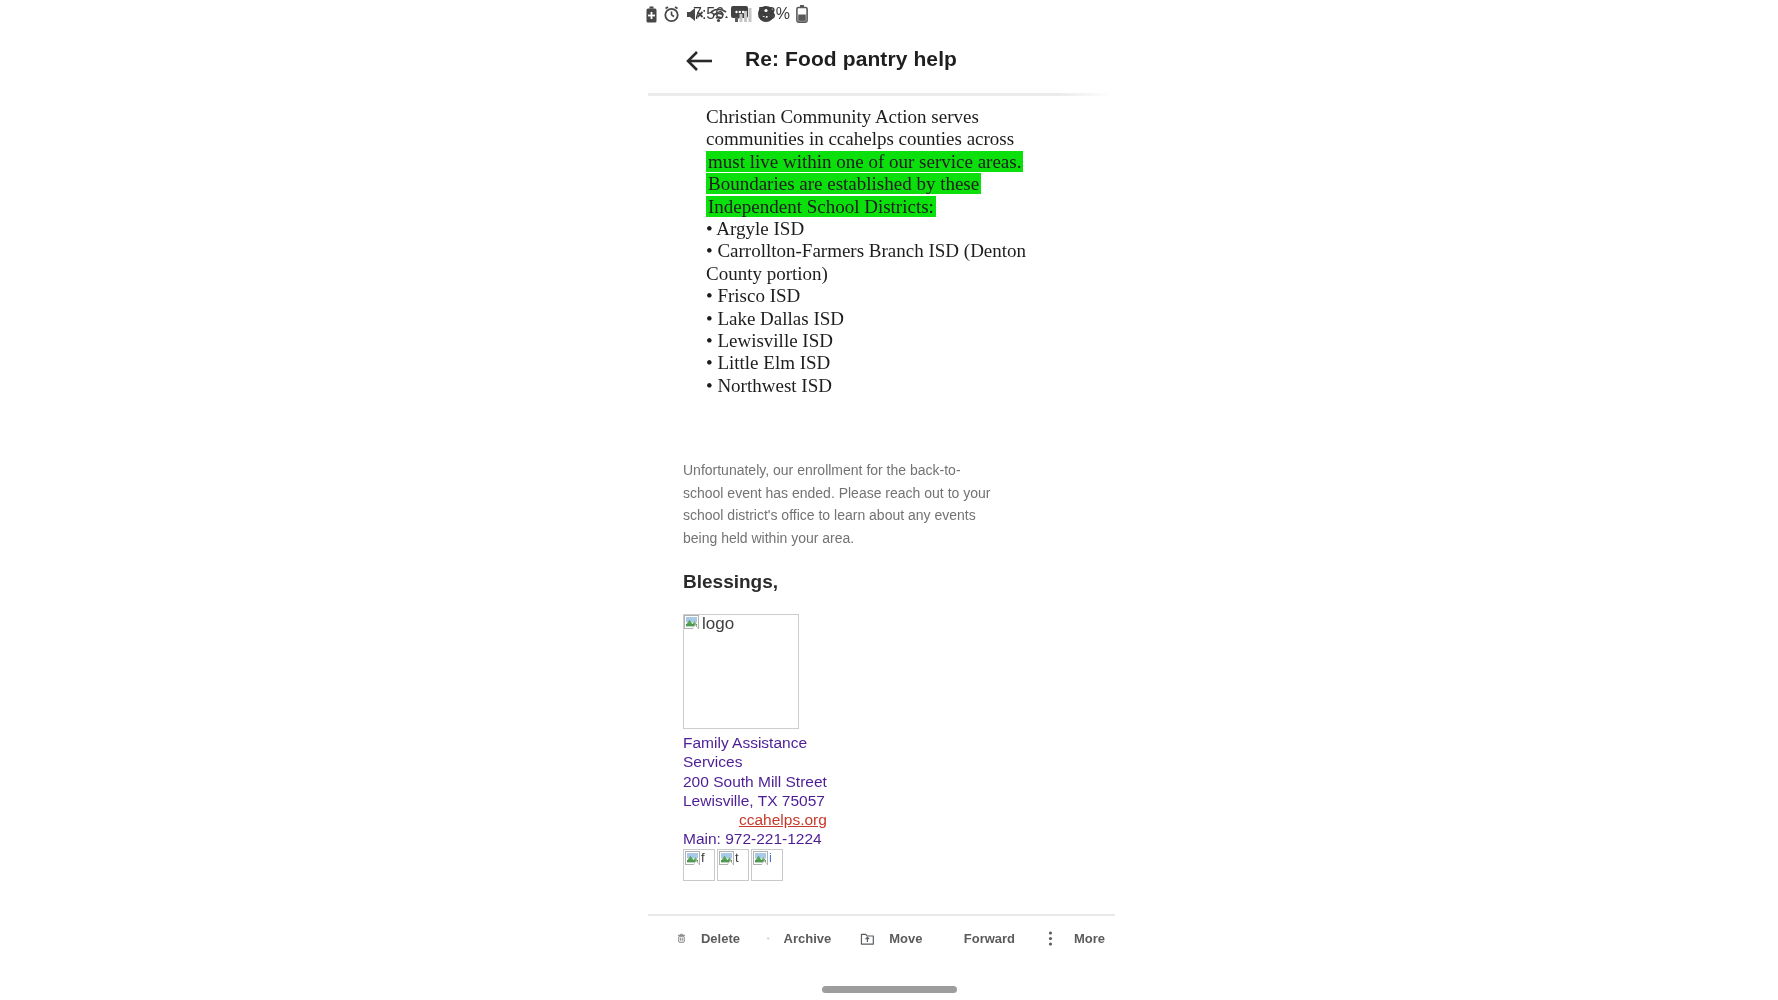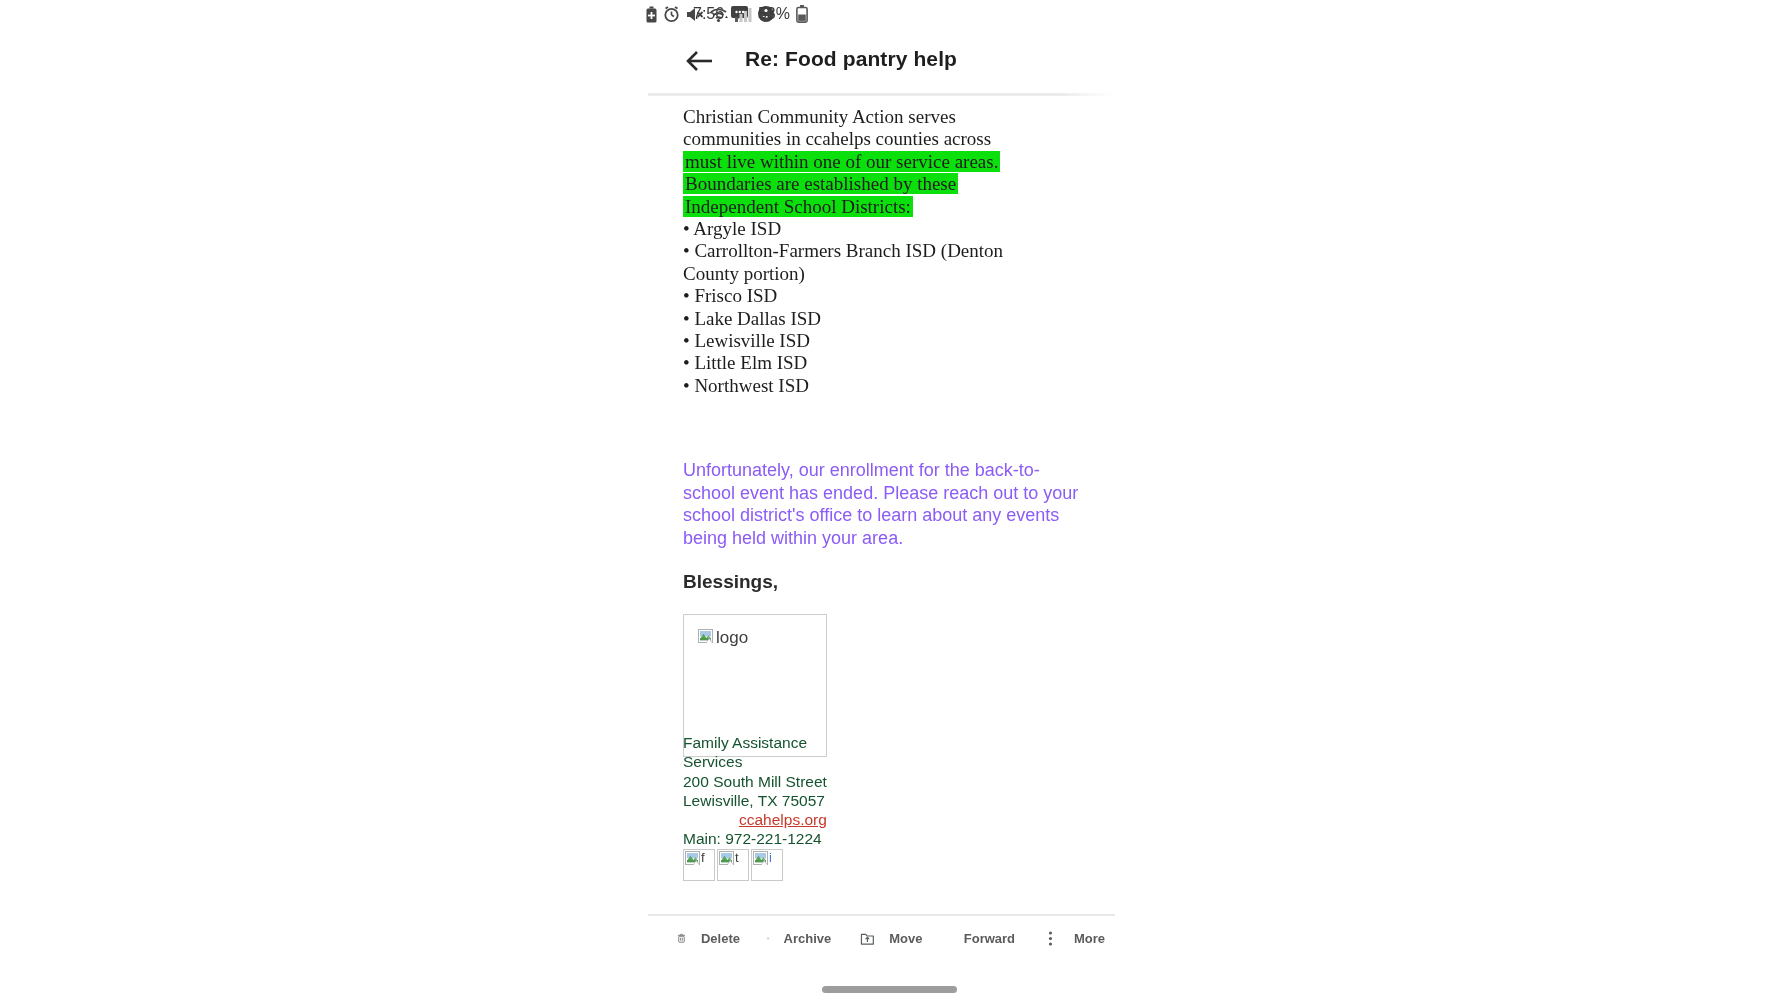--- a/index.html
+++ b/index.html
@@ -16,34 +16,34 @@
   .back-btn{position:absolute;left:680px;top:44px;width:38px;height:34px;background:none;border:none;
             padding:0;cursor:pointer;display:flex;align-items:center;justify-content:center;}
   .page-title{position:absolute;left:745px;top:47px;font-size:21px;font-weight:700;color:#1e1e1e;
               letter-spacing:.1px;}
   .header-divider{position:absolute;left:648px;top:93px;width:466px;height:3px;
                   background:linear-gradient(to right,#ebebeb 88%,rgba(235,235,235,0));}
 
   
   .body-lines{position:absolute;left:683px;top:106px;width:420px;}
   .body-line{font-family:"Liberation Serif","DejaVu Serif",serif;font-size:19px;line-height:22.4px;
-             color:#1d1d1d;white-space:nowrap;}
+             color:#1d1d1d;white-space:nowrap;margin-left:23px;}
   .hl{background:var(--hl,#0ce00c);padding:0 2px;}
   .para-lines{position:absolute;left:683px;top:459px;}
-  .para-line{font-size:18px;line-height:22.5px;color:#8b5cf6;white-space:nowrap;}
+  .para-line{font-size:14px;line-height:22.5px;color:#737373;white-space:nowrap;}
   .closing{position:absolute;left:683px;top:571px;font-size:19px;color:#2b2b2b;font-weight:bold;}
 
   
   .logo-box{position:absolute;left:683px;top:614px;width:114px;height:113px;border:1px solid #cdcdcd;
-            background:#fff;padding:14px;display:flex;align-items:flex-start;gap:2px;}
+            background:#fff;padding:0;display:flex;align-items:flex-start;gap:2px;}
   .logo-alt{font-size:17px;color:#3f3f3f;line-height:18px;}
 
   
   .signature{position:absolute;left:683px;top:733px;}
-  .sig-line{font-size:15.5px;line-height:19.3px;color:#14532d;white-space:nowrap;}
+  .sig-line{font-size:15.5px;line-height:19.3px;color:#4c1d95;white-space:nowrap;}
   .sig-link{font-size:15.5px;line-height:19.3px;color:var(--link,#c63a2a);text-decoration:underline;
             display:block;cursor:pointer;text-align:right;}
   .social-row{position:absolute;left:683px;top:849px;display:flex;gap:2px;}
   .social-box{width:28px;height:28px;border:1px solid #c9c9c9;padding:1px;display:flex;
               align-items:flex-start;gap:0;cursor:pointer;background:#fff;}
   .social-letter{font-size:13px;line-height:14px;}
 
   
   .toolbar{position:absolute;left:648px;top:914px;width:467px;border-top:2px solid #e9e9e9;
            padding:9px 10px 0 28px;display:flex;justify-content:space-between;box-sizing:border-box;}

